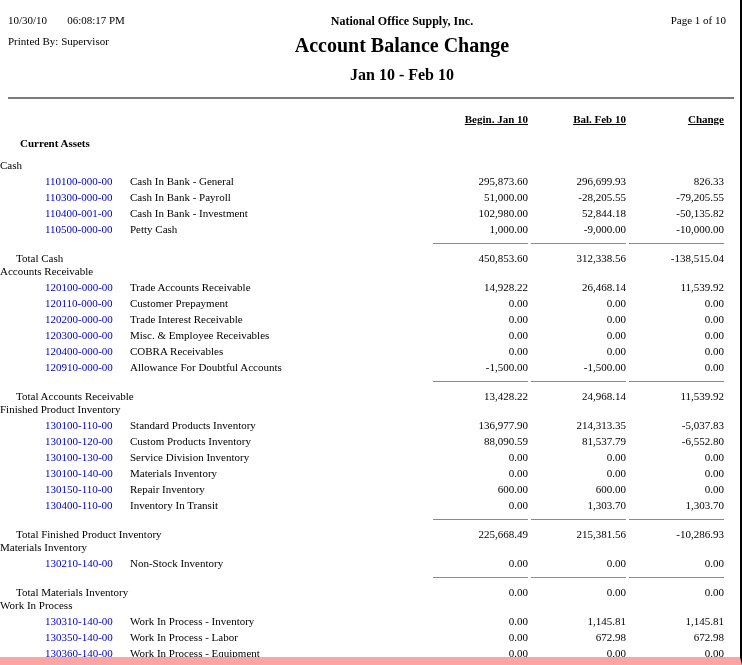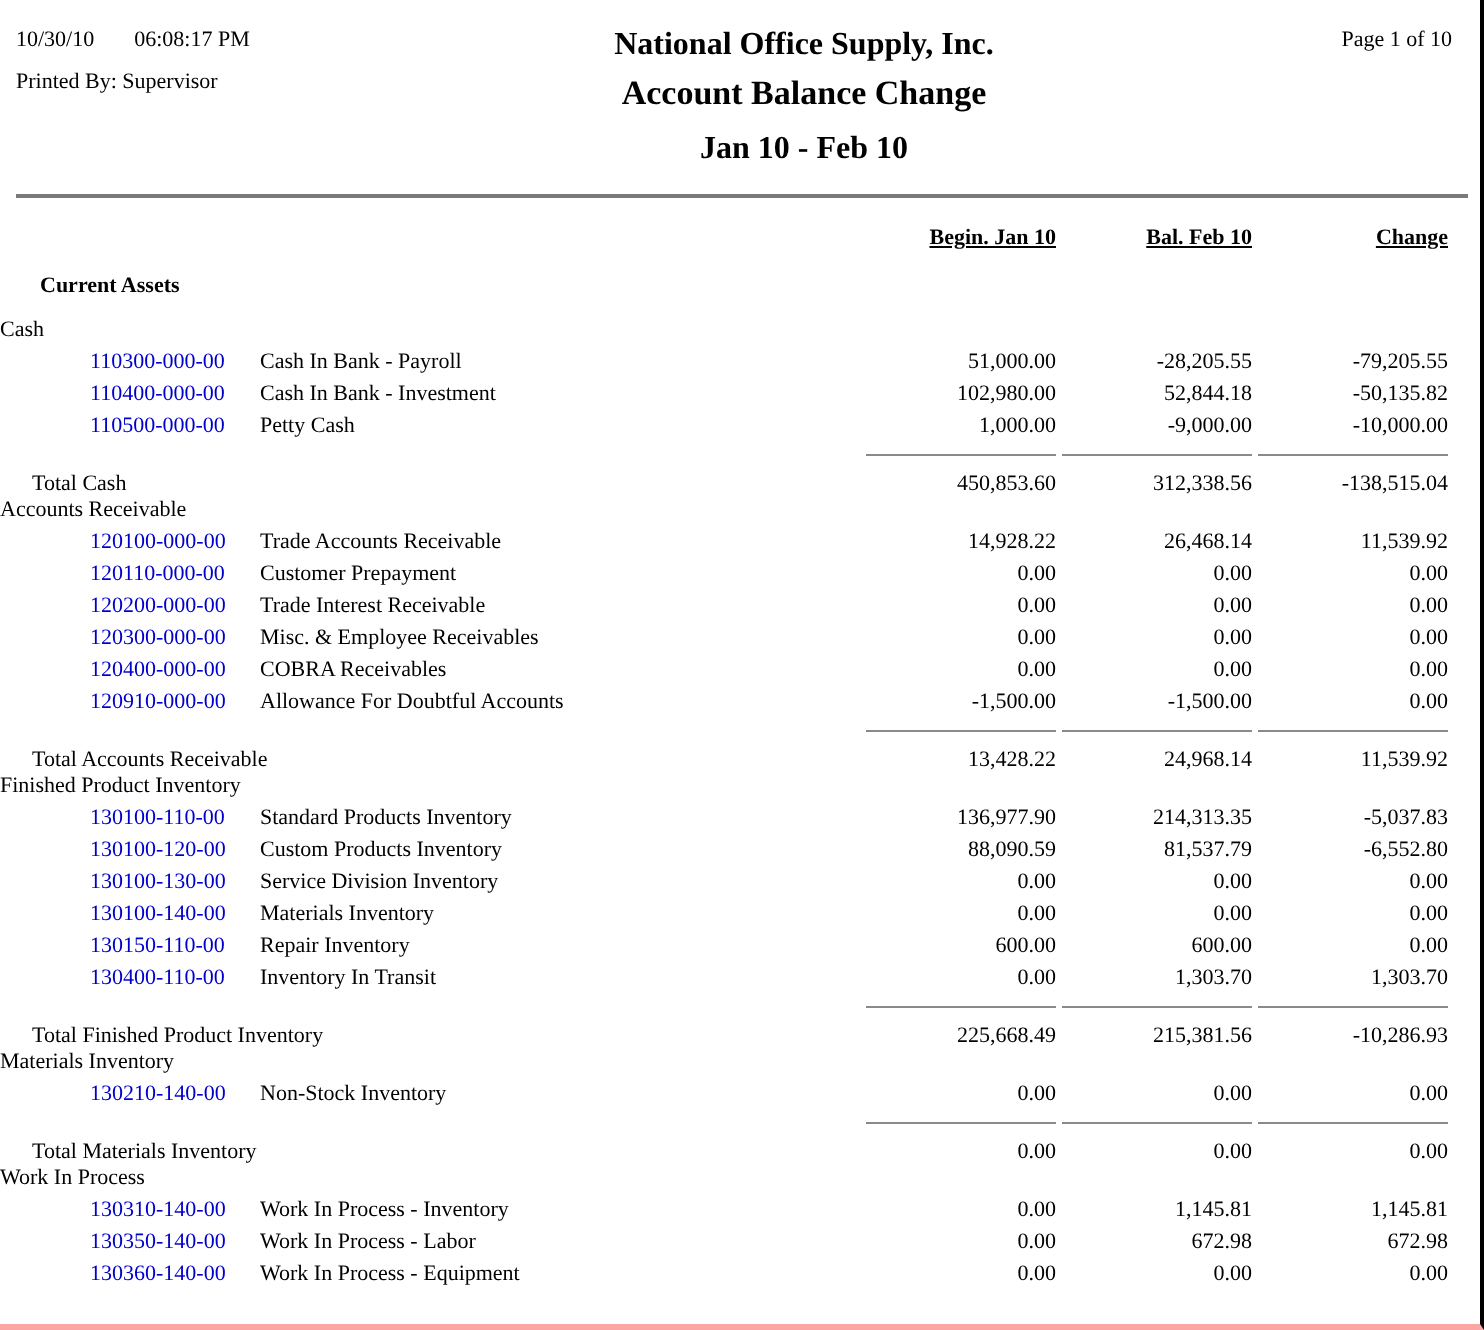--- a/index.html
+++ b/index.html
@@ -2,34 +2,34 @@
 <html><head>
 <meta charset="utf-8">
 <style>
   html,body{margin:0;padding:0;background:#fff;}
   .page{
     position:relative;
     width:742px;height:665px;
     box-sizing:border-box;
     background:#fff;
     border-right:2px solid #000;
-    border-bottom:3px solid #fca5a5;
+    border-bottom:8px solid #fca5a5;
     overflow:hidden;
     font-family:"Liberation Serif","DejaVu Serif",serif;
     font-size:11px;color:#000;
   }
   
   .hdr{display:flex;padding:14px 14px 0 8px;}
   .hdr-left{width:175px;}
   .hdr-center{flex:1;text-align:center;}
   .hdr-right{width:105px;text-align:right;}
   .time{margin-left:20px;}
   .printed{margin-top:9px;}
-  .company{font-weight:bold;font-size:16px;}
-  .title{font-weight:bold;font-size:17px;margin-top:5px;}
+  .company{font-weight:bold;font-size:12px;}
+  .title{font-weight:bold;font-size:20px;margin-top:5px;}
   .period{font-weight:bold;font-size:16px;margin-top:9px;}
   .rule{height:2px;background:#7a7a7a;margin:13px 6px 0 8px;}
   
   .row{display:flex;align-items:baseline;height:16px;padding-right:16px;justify-content:flex-end;}
   .lbl{flex:1;white-space:nowrap;overflow:hidden;}
   .num{width:95px;margin-left:3px;text-align:right;white-space:nowrap;}
   .colhead-row{margin-top:14px;margin-bottom:2px;font-weight:bold;}
   .colhead-row .num span{text-decoration:underline;}
   .row.group{font-weight:bold;margin-top:8px;}
   .row.group .lbl{padding-left:20px;}
@@ -80,27 +80,33 @@
   </div>
 
   <div id="table-body">
       <div class="row section">
         <div class="lbl"><span>Cash</span></div>
         <div class="num"></div>
         <div class="num"></div>
         <div class="num"></div>
       </div>
       <div class="row account">
+        <div class="lbl"><span class="acct">110100-000-00</span><span class="desc">Cash In Bank - General</span></div>
+        <div class="num">295,873.60</div>
+        <div class="num">296,699.93</div>
+        <div class="num">826.33</div>
+      </div>
+      <div class="row account">
         <div class="lbl"><span class="acct">110300-000-00</span><span class="desc">Cash In Bank - Payroll</span></div>
         <div class="num">51,000.00</div>
         <div class="num">-28,205.55</div>
         <div class="num">-79,205.55</div>
       </div>
       <div class="row account">
-        <div class="lbl"><span class="acct">110400-000-00</span><span class="desc">Cash In Bank - Investment</span></div>
+        <div class="lbl"><span class="acct">110400-001-00</span><span class="desc">Cash In Bank - Investment</span></div>
         <div class="num">102,980.00</div>
         <div class="num">52,844.18</div>
         <div class="num">-50,135.82</div>
       </div>
       <div class="row account">
         <div class="lbl"><span class="acct">110500-000-00</span><span class="desc">Petty Cash</span></div>
         <div class="num">1,000.00</div>
         <div class="num">-9,000.00</div>
         <div class="num">-10,000.00</div>
       </div>

